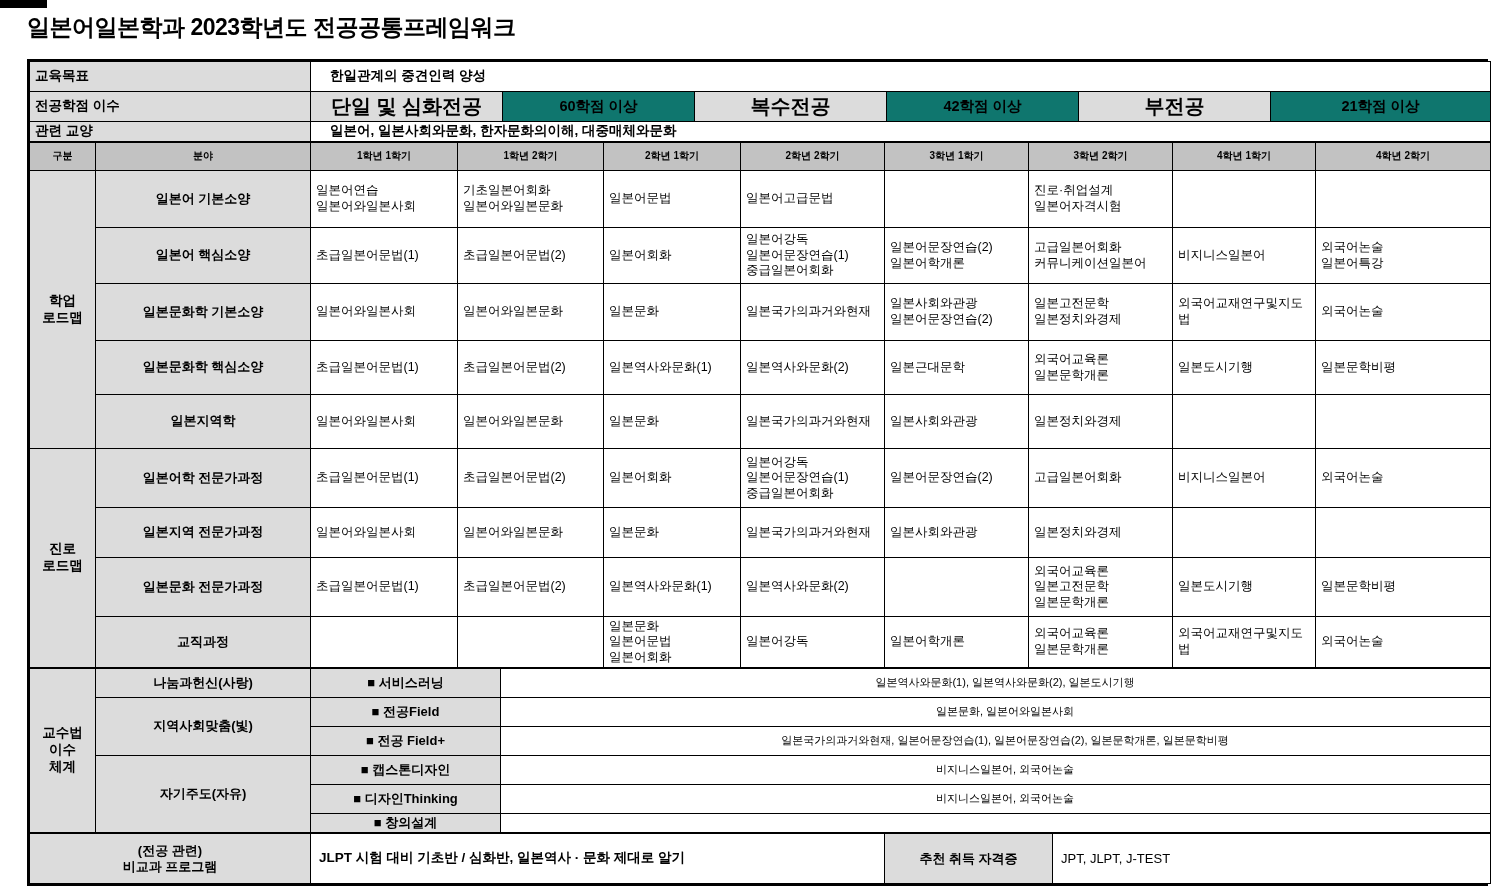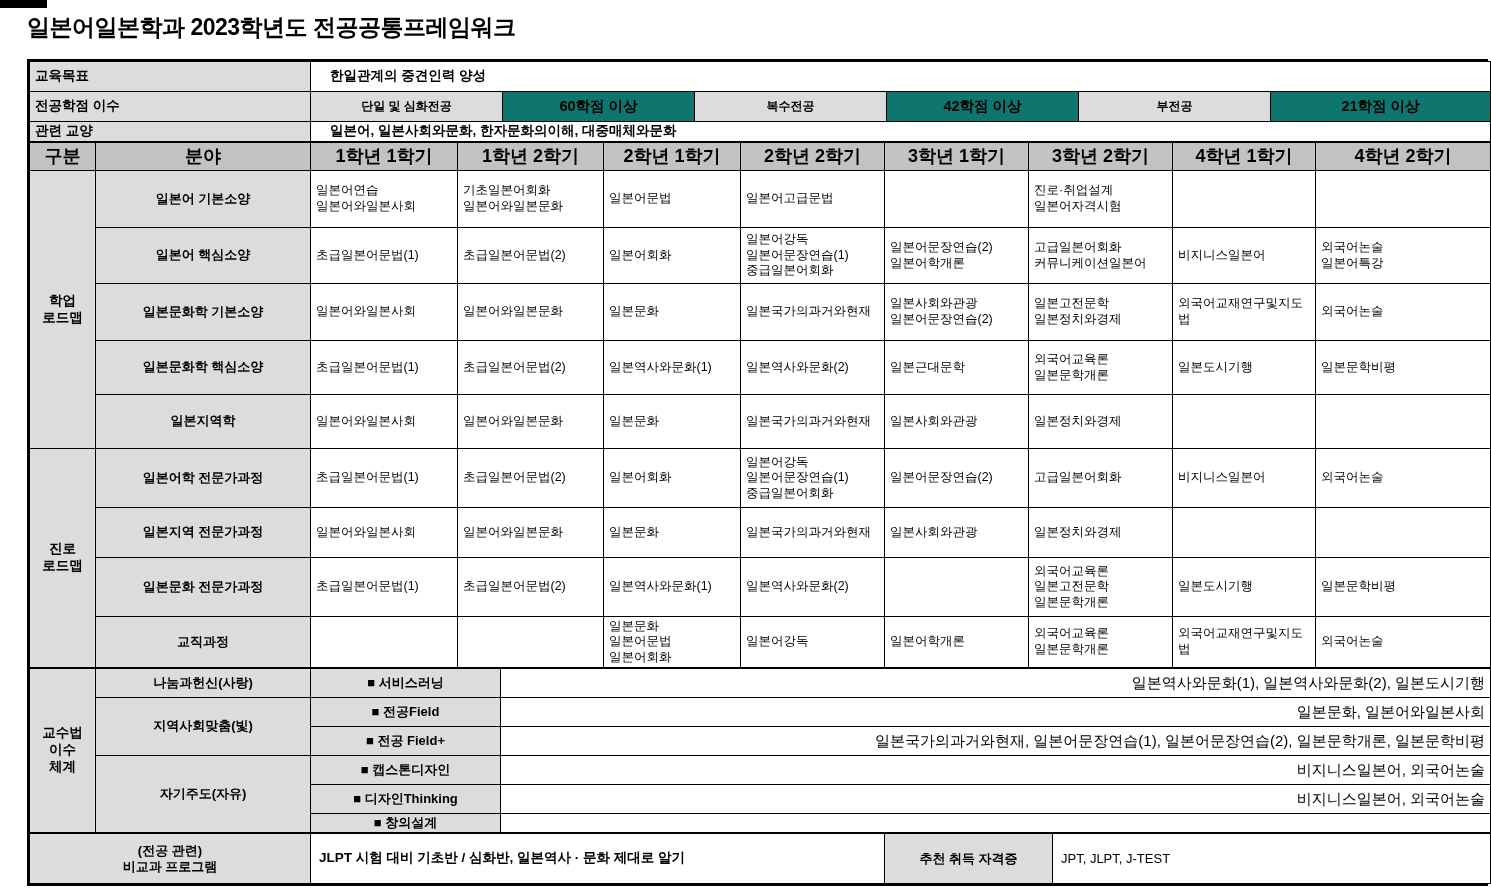--- a/index.html
+++ b/index.html
@@ -14,29 +14,29 @@
   .doc-title { font-size:23px; font-weight:bold; margin:4px 0 16px 0; letter-spacing:-0.5px; }
   .tbl-stack { width:1461px; border:2px solid #000; }
   table { border-collapse:collapse; table-layout:fixed; width:100%; }
   td {
     border:1px solid #000; padding:1px 5px; overflow:hidden;
     white-space:pre-line; line-height:1.25; vertical-align:middle;
     word-break:break-all;
   }
   
   .lbl  { background:#dcdcdc; text-align:left; font-weight:bold; font-size:13.5px; }
-  .hdr  { background:#c2c2c2; text-align:center; font-weight:bold; font-size:18px; }
+  .hdr  { background:#c2c2c2; text-align:center; font-weight:bold; font-size:10px; }
   .valb { font-weight:bold; font-size:13.5px; text-align:left; padding-left:19px; background:#fff; }
   .valc { font-weight:bold; font-size:14.5px; text-align:center; background:#0f766e; }
-  .lblc { background:#dcdcdc; text-align:center; font-weight:bold; font-size:12px; }
+  .lblc { background:#dcdcdc; text-align:center; font-weight:bold; font-size:20px; }
   .grp  { background:#dcdcdc; text-align:center; font-weight:bold; font-size:13.5px; }
   .fld  { background:#dcdcdc; text-align:center; font-weight:bold; font-size:13px; }
   .crs  { background:#fff; text-align:left; font-weight:normal; font-size:12.5px; }
   .mth  { background:#dcdcdc; text-align:center; font-weight:bold; font-size:13px; }
-  .ped  { background:#fff; text-align:right; font-weight:normal; font-size:15px; padding-left:24px; }
+  .ped  { background:#fff; text-align:center; font-weight:normal; font-size:11px; padding-left:24px; }
   .xlbl { background:#dcdcdc; text-align:center; font-weight:bold; font-size:13px; }
   .xval { background:#fff; text-align:left; font-weight:bold; font-size:13.5px; padding-left:8px; }
   .xcrt { background:#fff; text-align:left; font-weight:normal; font-size:13px; padding-left:8px; }
 </style>
 </head>
 <body>
 
 <div class="corner-mark"></div>
 
 <div class="page">

